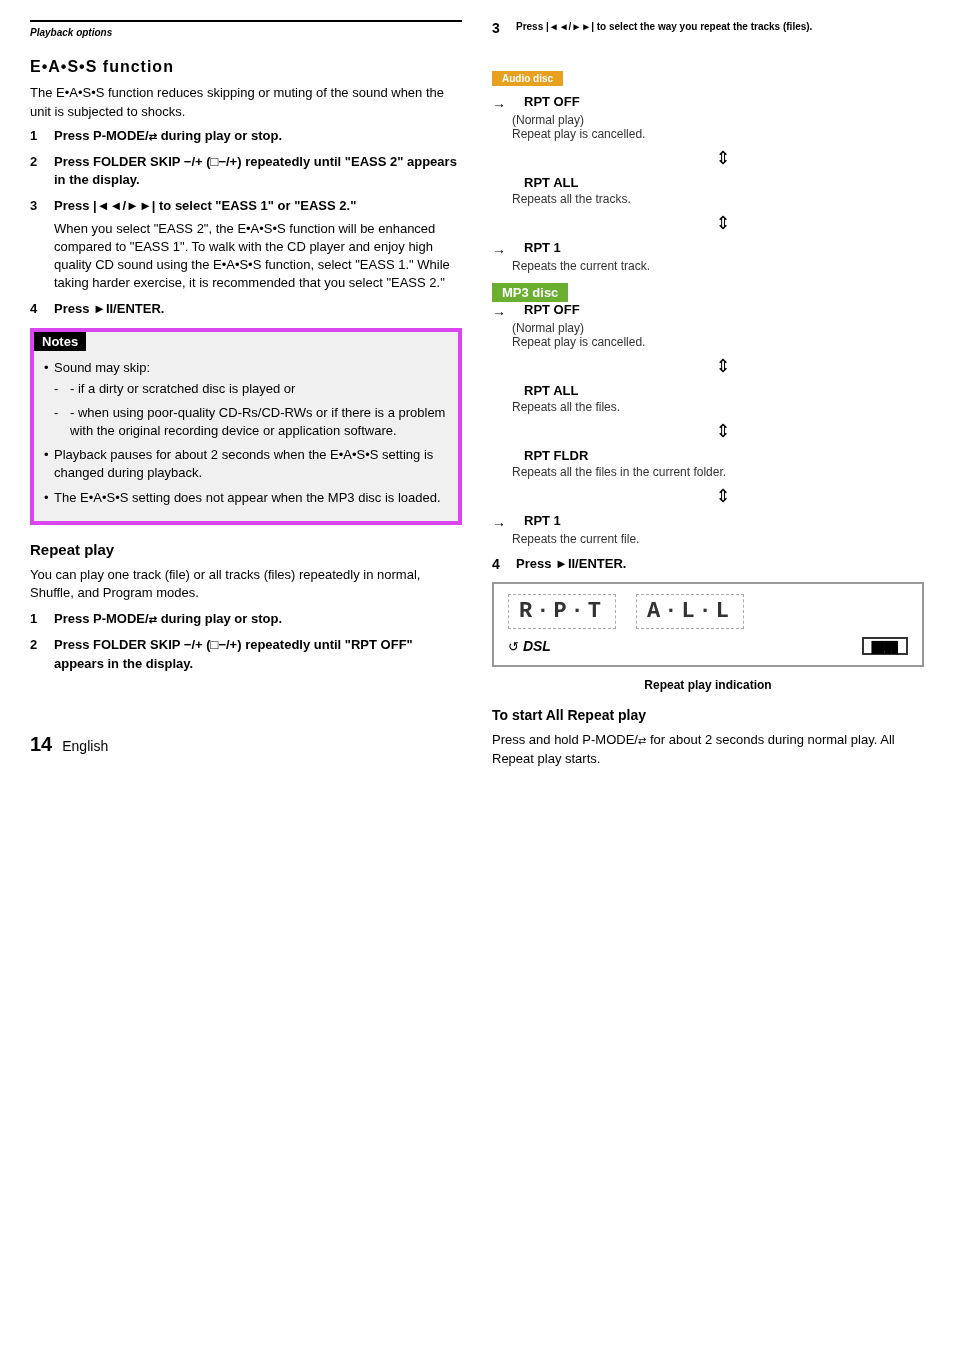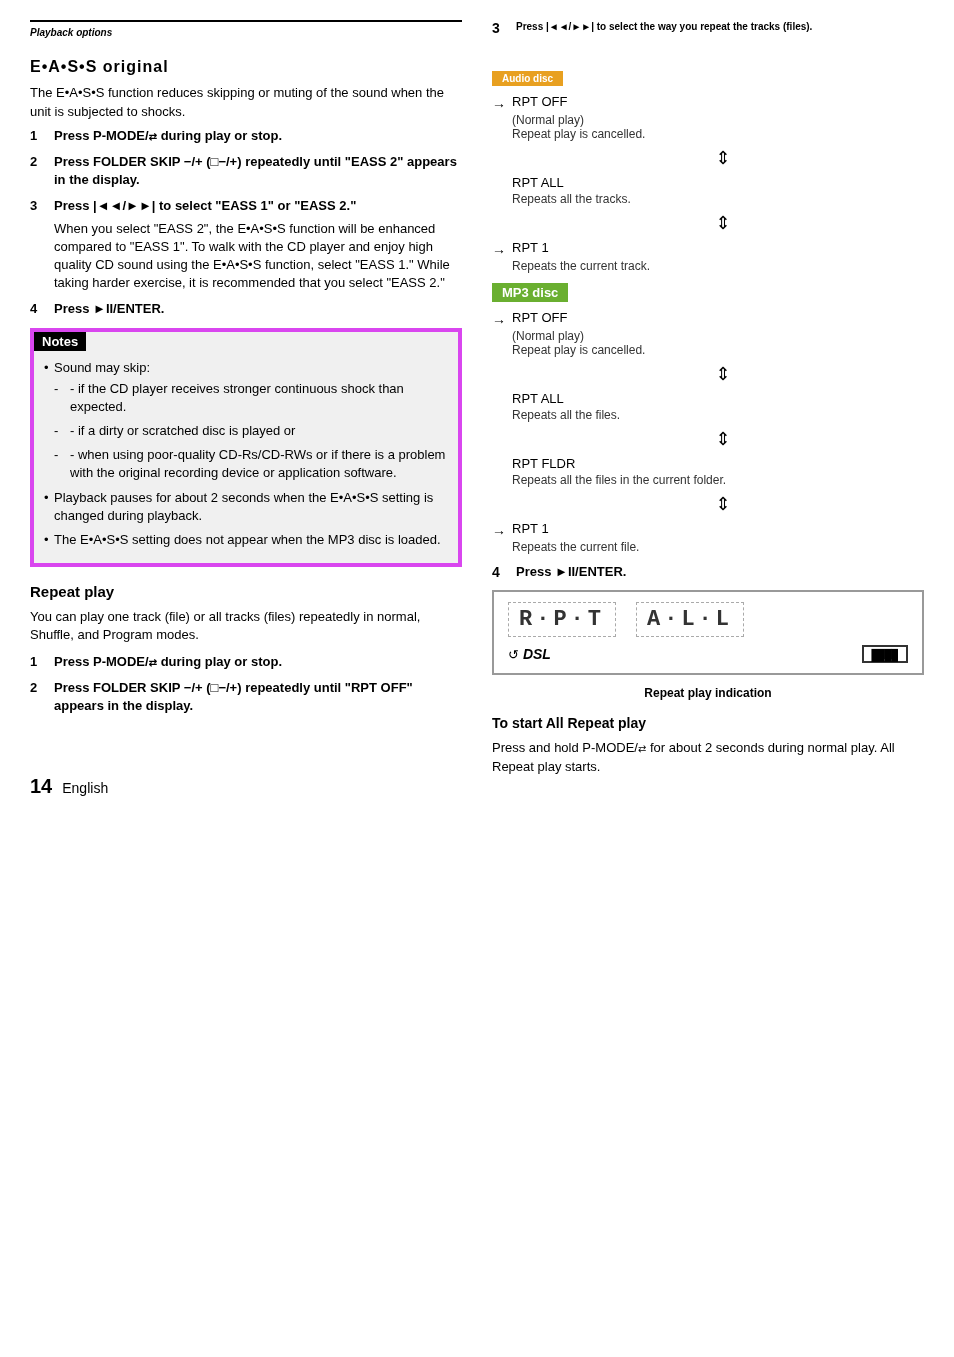--- a/index.html
+++ b/index.html
@@ -136,39 +136,39 @@
       padding: 2px 10px;
       margin-bottom: 8px;
     }
     .mp3-badge {
       display: inline-block;
       background: #6aaf30;
       color: #fff;
       font-weight: bold;
       font-size: 13px;
       padding: 2px 10px;
-      margin-bottom: 8px;
     }
     .rpt-flow {
       margin: 0 0 10px 0;
     }
     .rpt-row {
       display: flex;
       align-items: flex-start;
       margin-bottom: 2px;
     }
     .arrow-right {
       color: #000;
       font-size: 14px;
       margin-right: 6px;
       margin-top: 1px;
     }
     .rpt-label {
-      font-weight: normal;
-      font-size: 13px;
+      font-weight: bold;
+      font-size: 13px;
+      margin-left: 12px;
     }
     .rpt-desc {
       font-size: 12px;
       color: #333;
       margin-left: 20px;
       margin-bottom: 6px;
     }
     .down-arrow-icon {
       display: flex;
       justify-content: center;
@@ -254,21 +254,21 @@
   </style>
 </head>
 <body>
 
 <div class="page-container">
 
   <div class="left-column">
     <div class="top-divider"></div>
     <p class="section-title-italic">Playback options</p>
 
-    <p class="main-heading">E•A•S•S original</p>
+    <p class="main-heading">E•A•S•S function</p>
     <p>The E•A•S•S function reduces skipping or muting of the sound when the unit is subjected to shocks.</p>
 
     <ol class="numbered-list">
       <li>
         <span class="num-label">1</span>
         <span class="num-content">
           <b>Press P-MODE/<span style="font-size:10px;vertical-align:middle;">⇄</span> during play or stop.</b>
         </span>
       </li>
       <li>
@@ -291,21 +291,20 @@
         </span>
       </li>
     </ol>
 
     <div class="notes-box">
       <div class="notes-header">Notes</div>
       <div class="notes-content">
         <ul>
           <li>Sound may skip:
             <ul class="sub-bullet">
-              <li style="position:relative; padding-left:16px;">- if the CD player receives stronger continuous shock than expected.</li>
               <li style="position:relative; padding-left:16px;">- if a dirty or scratched disc is played or</li>
               <li style="position:relative; padding-left:16px;">- when using poor-quality CD-Rs/CD-RWs or if there is a problem with the original recording device or application software.</li>
             </ul>
           </li>
           <li>Playback pauses for about 2 seconds when the E•A•S•S setting is changed during playback.</li>
           <li>The E•A•S•S setting does not appear when the MP3 disc is loaded.</li>
         </ul>
       </div>
     </div>
 

